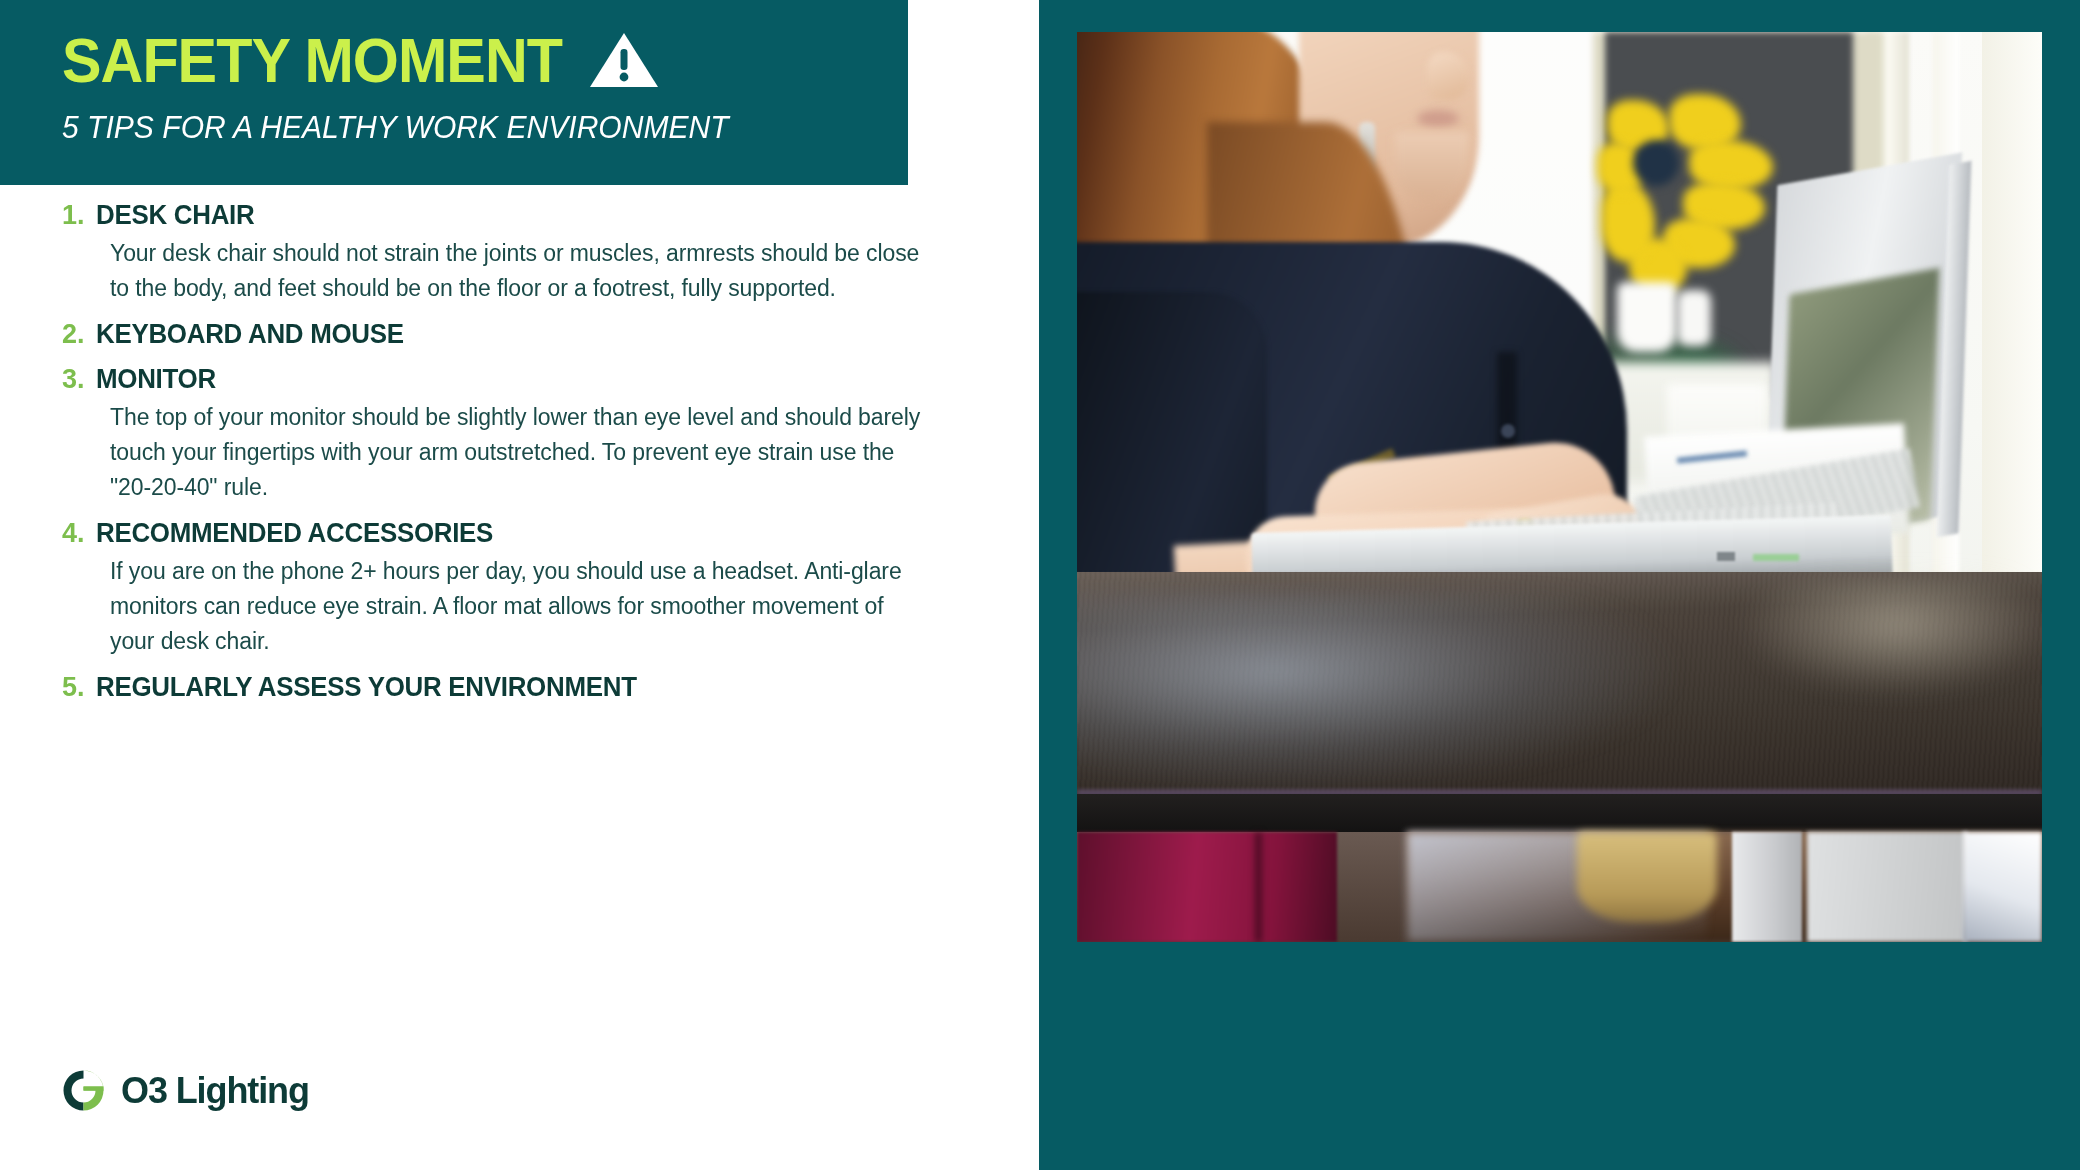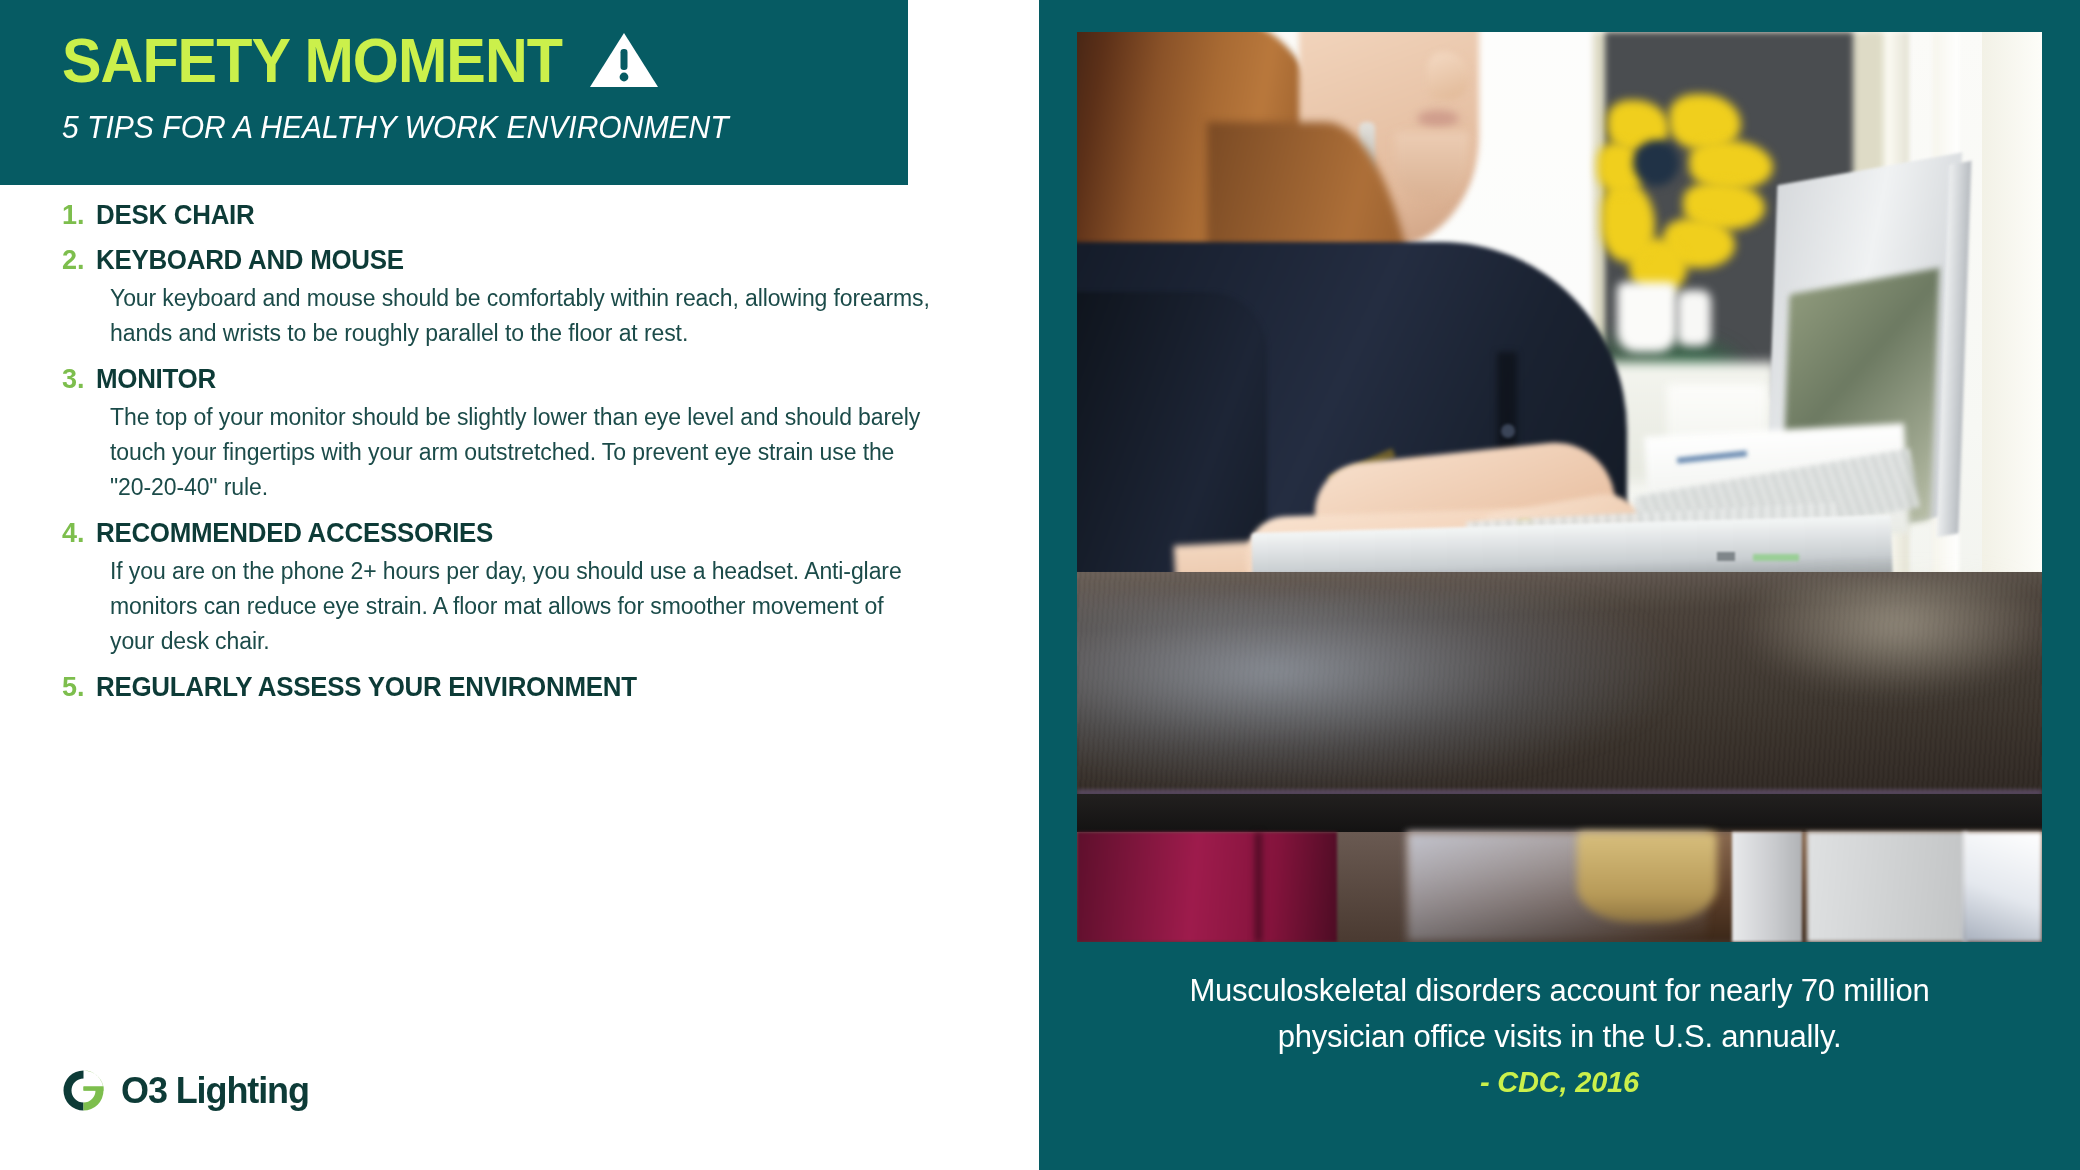--- a/index.html
+++ b/index.html
@@ -369,28 +369,28 @@
 
     <div id="subtitle">5 TIPS FOR A HEALTHY WORK ENVIRONMENT</div>
 
     <div id="tips-list">
 
       <div class="tip">
         <div class="tip-head">
           <div class="tip-num">1.</div>
           <div class="tip-title">DESK CHAIR</div>
         </div>
+        <div class="tip-body">Your desk chair should not strain the joints or muscles, armrests should be close to the body, and feet should be on the floor or a footrest, fully supported.</div>
       </div>
 
       <div class="tip">
         <div class="tip-head">
           <div class="tip-num">2.</div>
           <div class="tip-title">KEYBOARD AND MOUSE</div>
         </div>
-        <div class="tip-body">Your keyboard and mouse should be comfortably within reach, allowing forearms, hands and wrists to be roughly parallel to the floor at rest.</div>
       </div>
 
       <div class="tip">
         <div class="tip-head">
           <div class="tip-num">3.</div>
           <div class="tip-title">MONITOR</div>
         </div>
         <div class="tip-body">The top of your monitor should be slightly lower than eye level and should barely touch your fingertips with your arm outstretched. To prevent eye strain use the "20-20-40" rule.</div>
       </div>
 
@@ -502,21 +502,16 @@
       <div class="ph-floor"></div>
       <div class="ph-floorlight"></div>
       <div class="ph-basket"></div>
       <div class="ph-leg"></div>
       <div class="ph-leg2"></div>
       <div class="ph-brightwin"></div>
       <div class="ph-pants"></div>
       <div class="ph-pants-seam"></div>
     </div>
 
-    <div id="caption">
-      <div class="cap-line">Musculoskeletal disorders account for nearly 70 million</div>
-      <div class="cap-line">physician office visits in the U.S. annually.</div>
-      <div id="cap-source">- CDC, 2016</div>
-    </div>
 
   </div>
 
 </div>
 
 </body></html>

